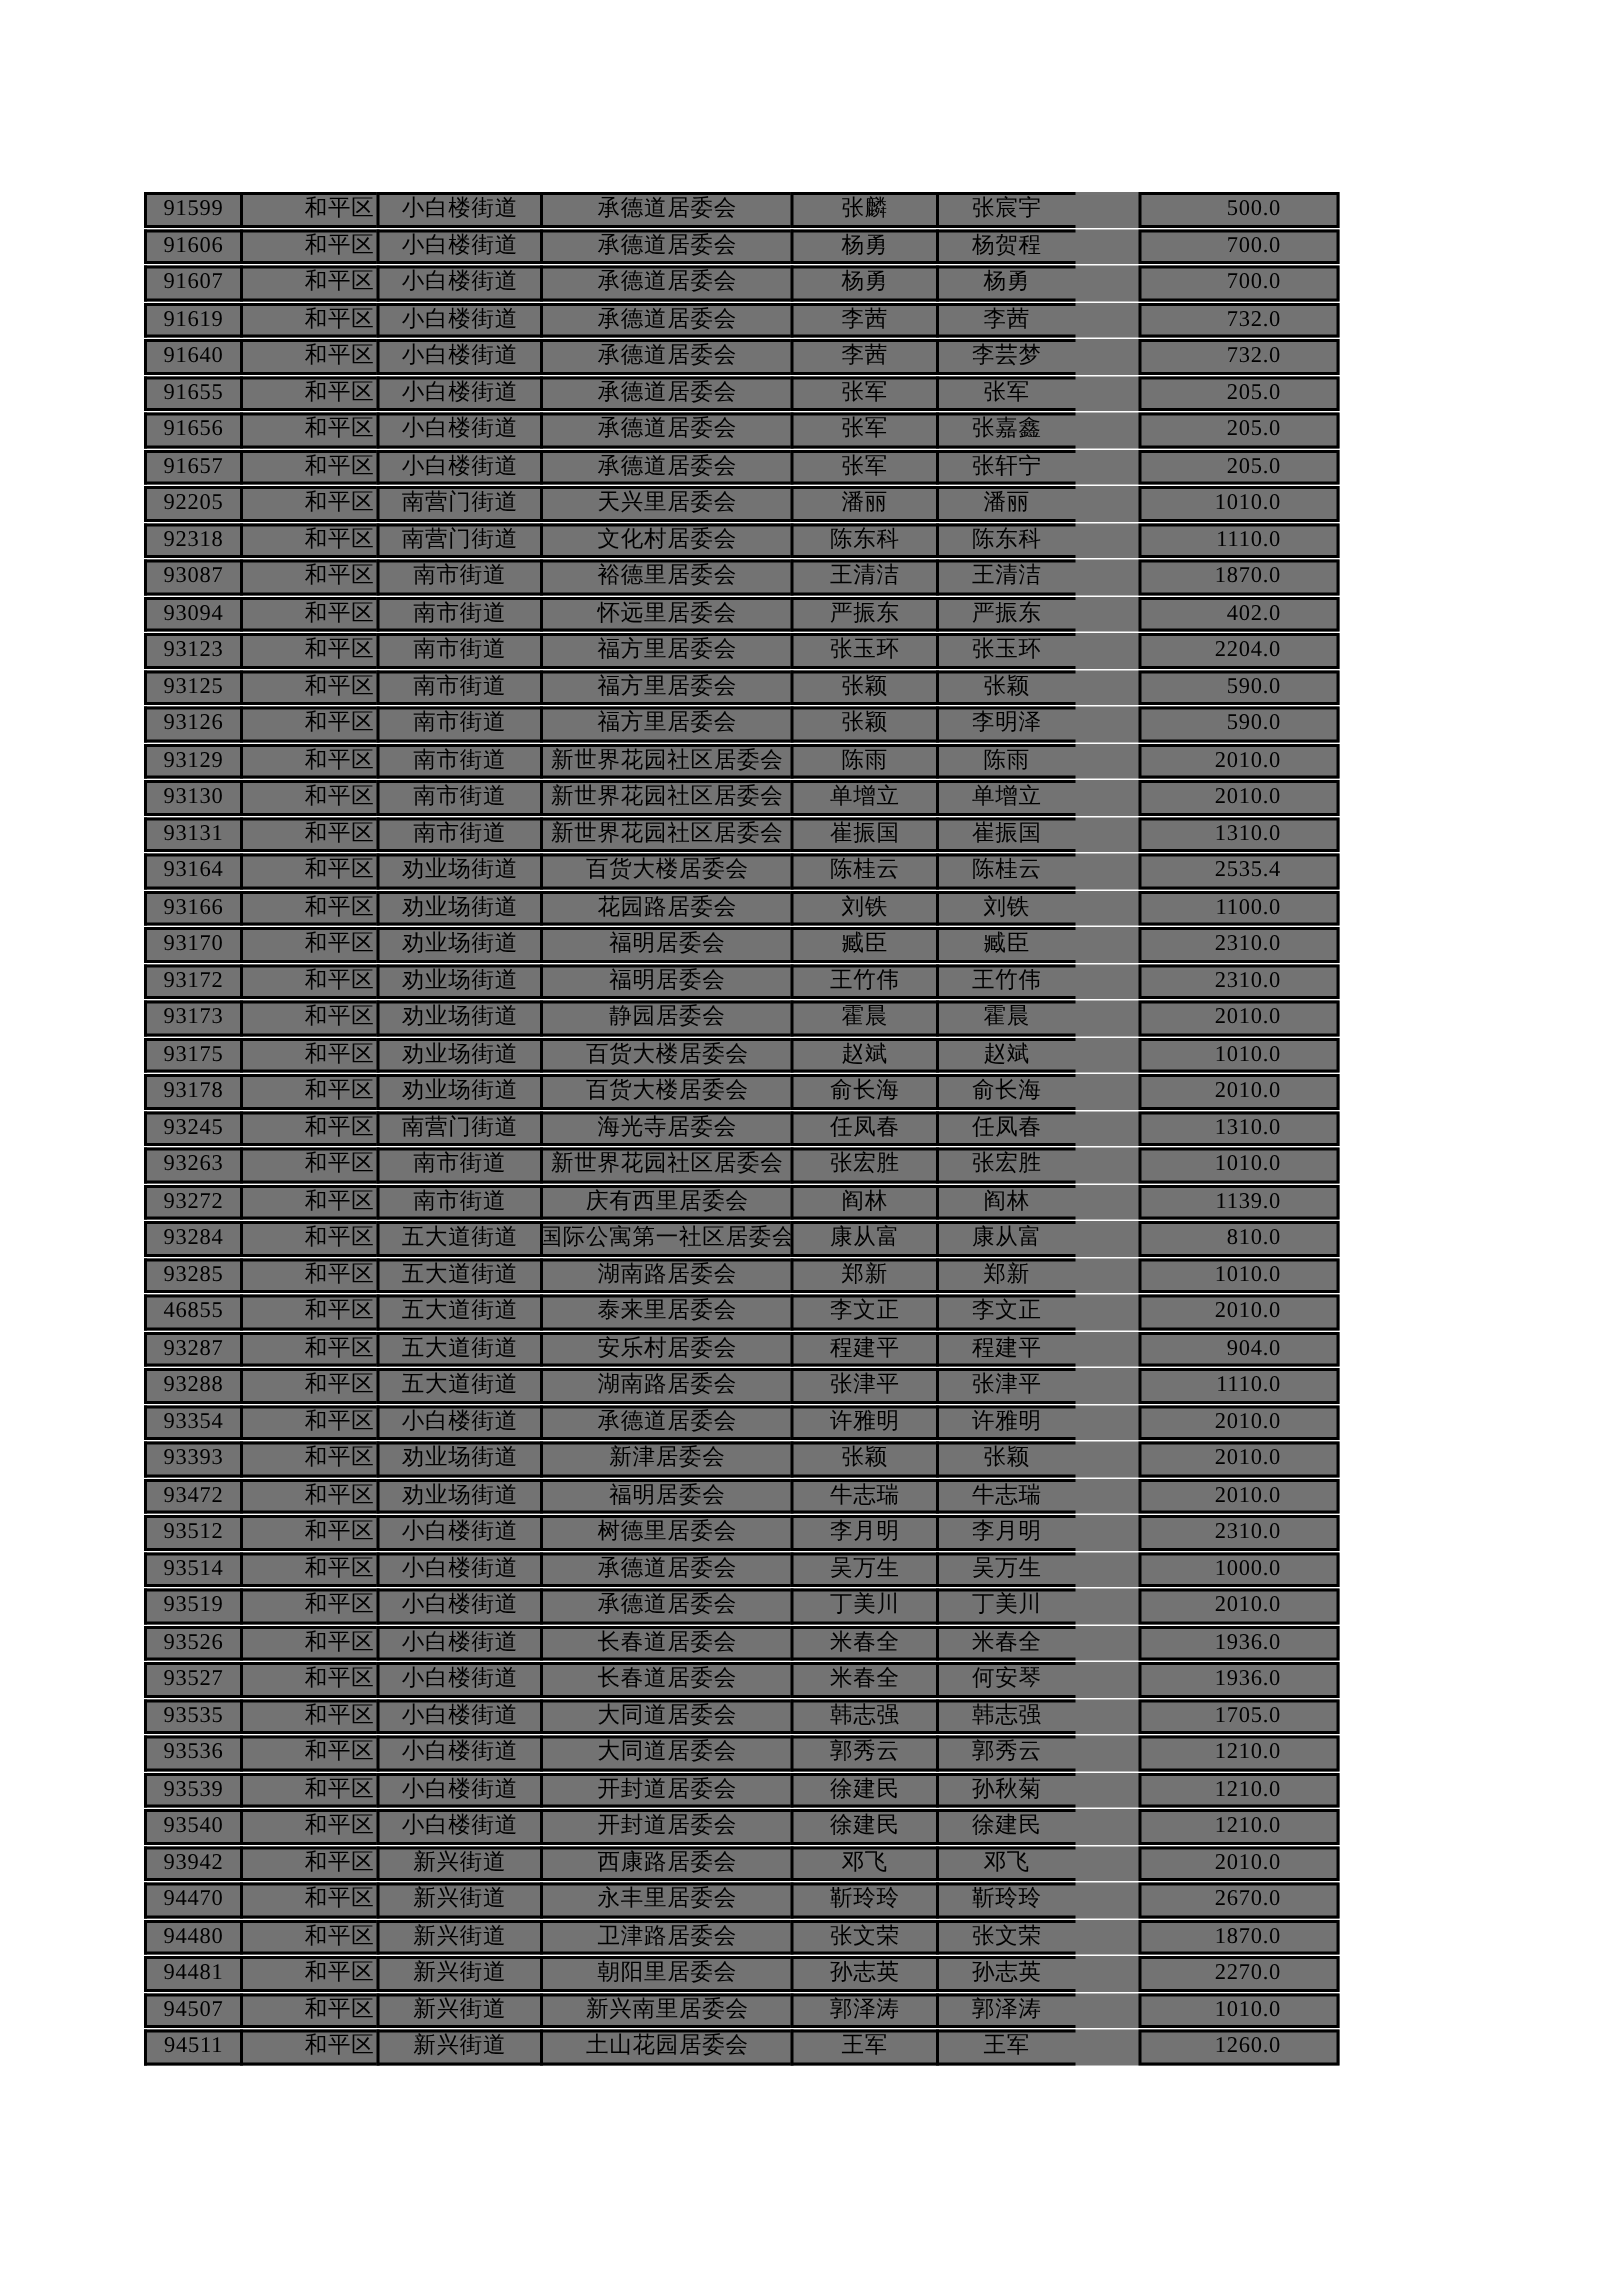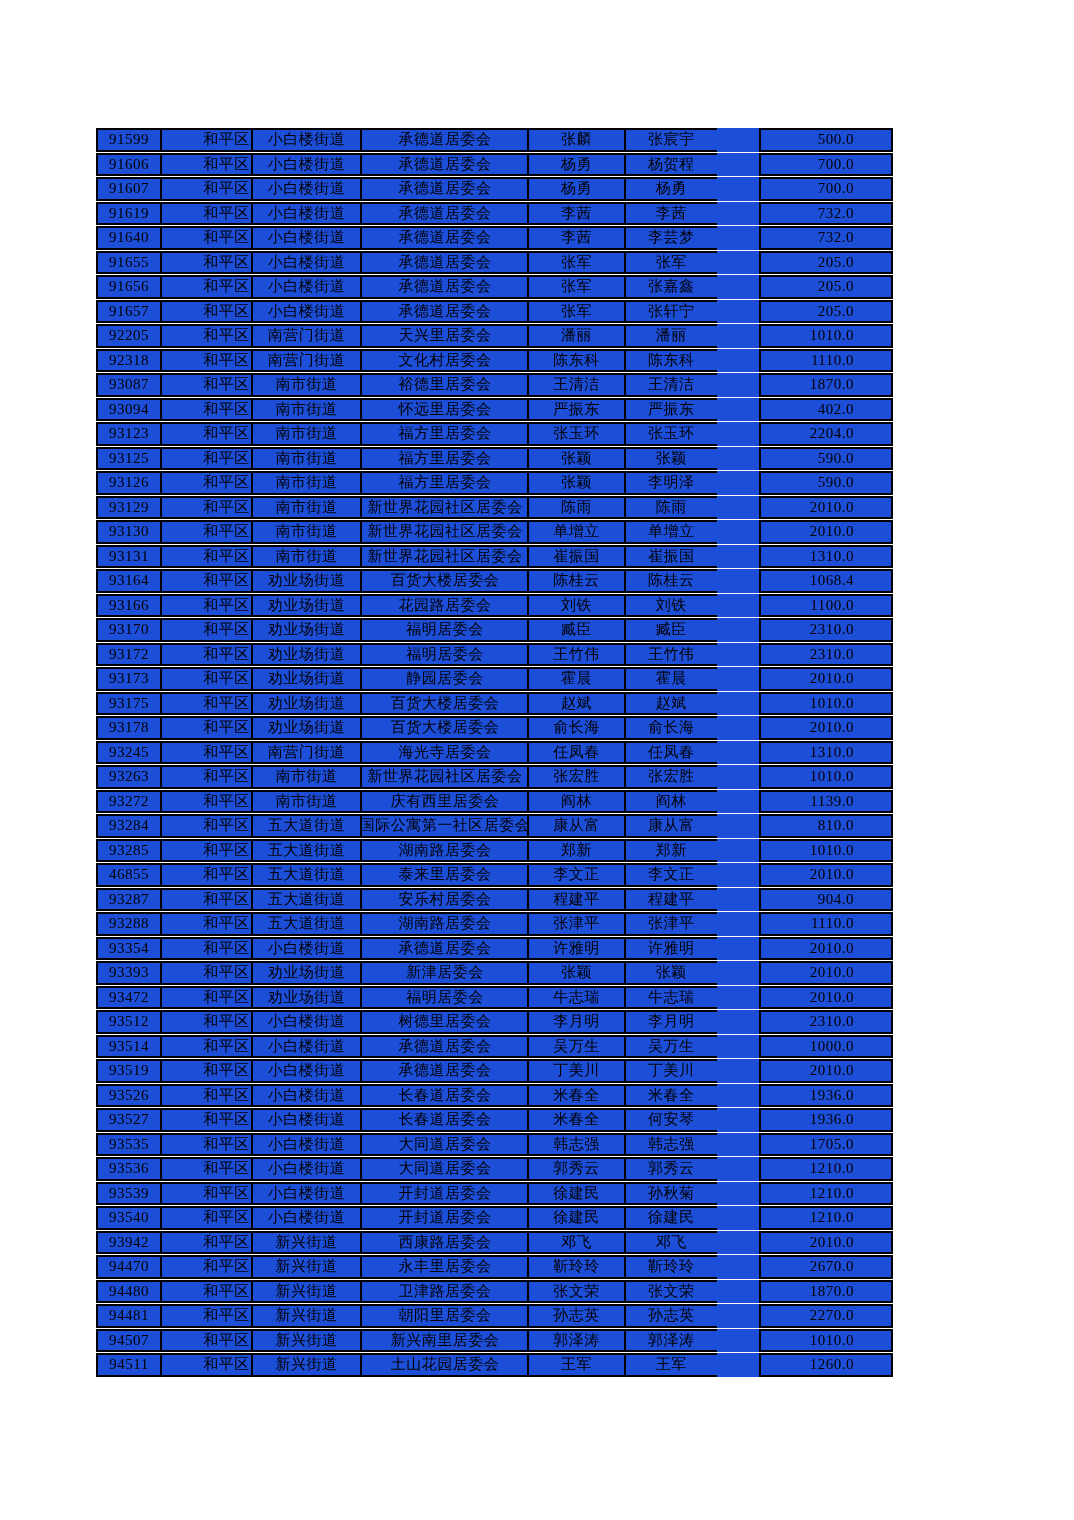--- a/index.html
+++ b/index.html
@@ -17,21 +17,21 @@
   }
   .data-table {
     position: absolute;
     left: 96px; top: 128px;
     width: 797px;
   }
   .row {
     display: flex;
     height: 23.5px;
     margin-bottom: 1px;
-    background: #1d4ed8;
+    background: #737373;
     justify-content: center;
   }
   .cell {
     box-sizing: border-box;
     border: 2px solid #000000;
     border-right: none;
     display: flex;
     align-items: center;
     justify-content: center;
     font-size: 15px;
@@ -216,21 +216,21 @@
         <div class="cell c5">崔振国</div>
         <div class="cell c6">1310.0</div>
       </div>
       <div class="row">
         <div class="cell c0">93164</div>
         <div class="cell c1">和平区</div>
         <div class="cell c2">劝业场街道</div>
         <div class="cell c3">百货大楼居委会</div>
         <div class="cell c4">陈桂云</div>
         <div class="cell c5">陈桂云</div>
-        <div class="cell c6">1068.4</div>
+        <div class="cell c6">2535.4</div>
       </div>
       <div class="row">
         <div class="cell c0">93166</div>
         <div class="cell c1">和平区</div>
         <div class="cell c2">劝业场街道</div>
         <div class="cell c3">花园路居委会</div>
         <div class="cell c4">刘铁</div>
         <div class="cell c5">刘铁</div>
         <div class="cell c6">1100.0</div>
       </div>

